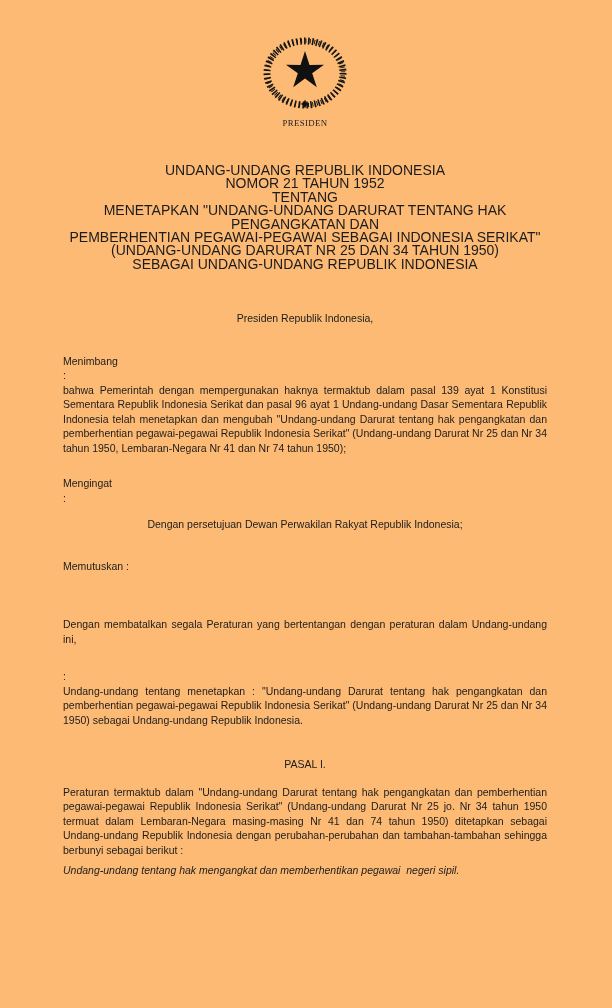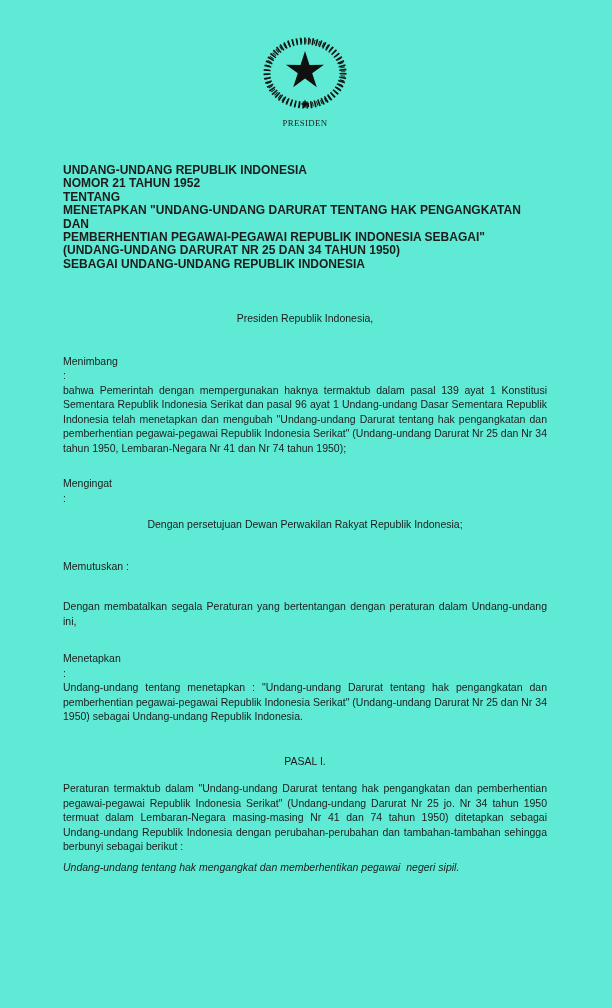--- a/index.html
+++ b/index.html
@@ -1,55 +1,54 @@
 <!DOCTYPE html>
 <html><head>
 <meta charset="utf-8">
 <style>
   html, body { margin: 0; padding: 0; background: #ffffff; }
   .page {
     position: relative;
     width: 612px;
     height: 1008px;
-    background: #5eead4;
+    background: #fdba74;
     box-sizing: border-box;
     padding: 36px 65px 0 63px;
     color: #1c1c1c;
     font-family: "Liberation Sans", "DejaVu Sans", sans-serif;
     font-size: 10.5px;
     line-height: 14.5px;
     overflow: hidden;
   }
   .masthead { text-align: center; }
   .masthead svg { display: block; margin: 0 auto; }
   .seal-caption {
     font-family: "Liberation Serif", "DejaVu Serif", serif;
     font-size: 8.8px;
     line-height: 11px;
     letter-spacing: 0.4px;
     color: #222;
     margin-top: 4px;
   }
   .title-block {
     margin-top: 35px;
-    text-align: left;
-    font-size: 12px;
+    text-align: center;
+    font-size: 14px;
     line-height: 13.4px;
-    font-weight: bold;
   }
   .salutation { margin: 40px 0 0 0; text-align: center; }
   .clause { display: flex; margin-top: 28px; flex-direction: column; }
   .clause-label { width: 90px; flex: none; }
   .clause-colon { width: 14px; flex: none; }
   .clause-text { flex: 1; text-align: justify; }
   .clause--mengingat { margin-top: 21px; }
   .clause--menetapkan { margin-top: 23px; }
   .agreement { margin: 12px 0 0 0; text-align: center; }
   .decision { margin: 27px 0 0 0; text-align: left; }
-  .revocation { margin: 26px 0 0 0; text-align: justify; }
+  .revocation { margin: 44px 0 0 0; text-align: justify; }
   .pasal-heading { margin: 30px 0 0 0; text-align: center; }
   .body-par { margin: 13px 0 0 0; text-align: justify; }
   .closing { margin: 6px 0 0 0; white-space: pre-wrap; font-style: italic; }
 </style>
 </head>
 <body>
 
 <div class="page">
 
   <header class="masthead">
@@ -62,21 +61,21 @@
     <div class="seal-caption">
       <div>PRESIDEN</div>
     </div>
   </header>
 
   <div class="title-block">
     <div>UNDANG-UNDANG REPUBLIK INDONESIA</div>
     <div>NOMOR 21 TAHUN 1952</div>
     <div>TENTANG</div>
     <div>MENETAPKAN "UNDANG-UNDANG DARURAT TENTANG HAK PENGANGKATAN DAN</div>
-    <div>PEMBERHENTIAN PEGAWAI-PEGAWAI REPUBLIK INDONESIA SEBAGAI"</div>
+    <div>PEMBERHENTIAN PEGAWAI-PEGAWAI SEBAGAI INDONESIA SERIKAT"</div>
     <div>(UNDANG-UNDANG DARURAT NR 25 DAN 34 TAHUN 1950)</div>
     <div>SEBAGAI UNDANG-UNDANG REPUBLIK INDONESIA</div>
   </div>
 
   <p class="salutation">Presiden Republik Indonesia,</p>
 
   <div class="clause clause--menimbang">
     <span class="clause-label">Menimbang</span>
     <span class="clause-colon">:</span>
     <span class="clause-text">bahwa Pemerintah dengan mempergunakan haknya termaktub dalam pasal 139 ayat 1 Konstitusi Sementara Republik Indonesia Serikat dan pasal 96 ayat 1 Undang-undang Dasar Sementara Republik Indonesia telah menetapkan dan mengubah "Undang-undang Darurat tentang hak pengangkatan dan pemberhentian pegawai-pegawai Republik Indonesia Serikat" (Undang-undang Darurat Nr 25 dan Nr 34 tahun 1950, Lembaran-Negara Nr 41 dan Nr 74 tahun 1950);</span>
@@ -87,21 +86,20 @@
     <span class="clause-colon">:</span>
   </div>
 
   <p class="agreement">Dengan persetujuan Dewan Perwakilan Rakyat Republik Indonesia;</p>
 
   <p class="decision">Memutuskan :</p>
 
   <p class="revocation">Dengan membatalkan segala Peraturan yang bertentangan dengan peraturan dalam Undang-undang ini,</p>
 
   <div class="clause clause--menetapkan">
-    <span class="clause-label">Menetapkan</span>
     <span class="clause-colon">:</span>
     <span class="clause-text">Undang-undang tentang menetapkan : "Undang-undang Darurat tentang hak pengangkatan dan pemberhentian pegawai-pegawai Republik Indonesia Serikat" (Undang-undang Darurat Nr 25 dan Nr 34 1950) sebagai Undang-undang Republik Indonesia.</span>
   </div>
 
   <p class="pasal-heading">PASAL I.</p>
 
   <p class="body-par">Peraturan termaktub dalam "Undang-undang Darurat tentang hak pengangkatan dan pemberhentian pegawai-pegawai Republik Indonesia Serikat" (Undang-undang Darurat Nr 25 jo. Nr 34 tahun 1950 termuat dalam Lembaran-Negara masing-masing Nr 41 dan 74 tahun 1950) ditetapkan sebagai Undang-undang Republik Indonesia dengan perubahan-perubahan dan tambahan-tambahan sehingga berbunyi sebagai berikut :</p>
 
   <p class="closing">Undang-undang tentang hak mengangkat dan memberhentikan pegawai  negeri sipil.</p>
 

